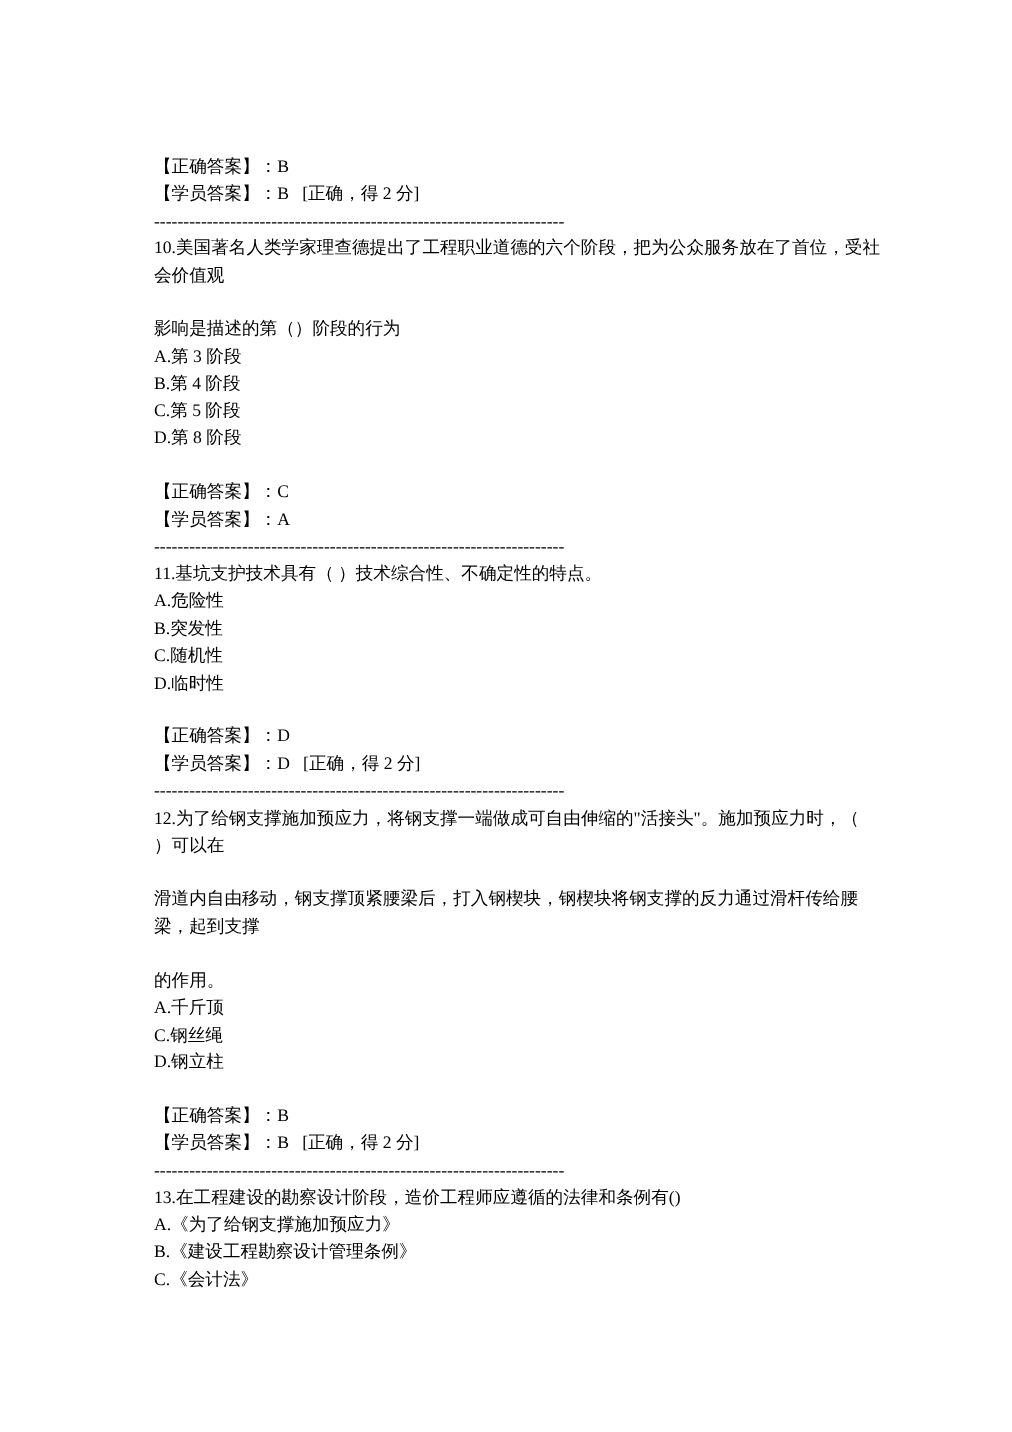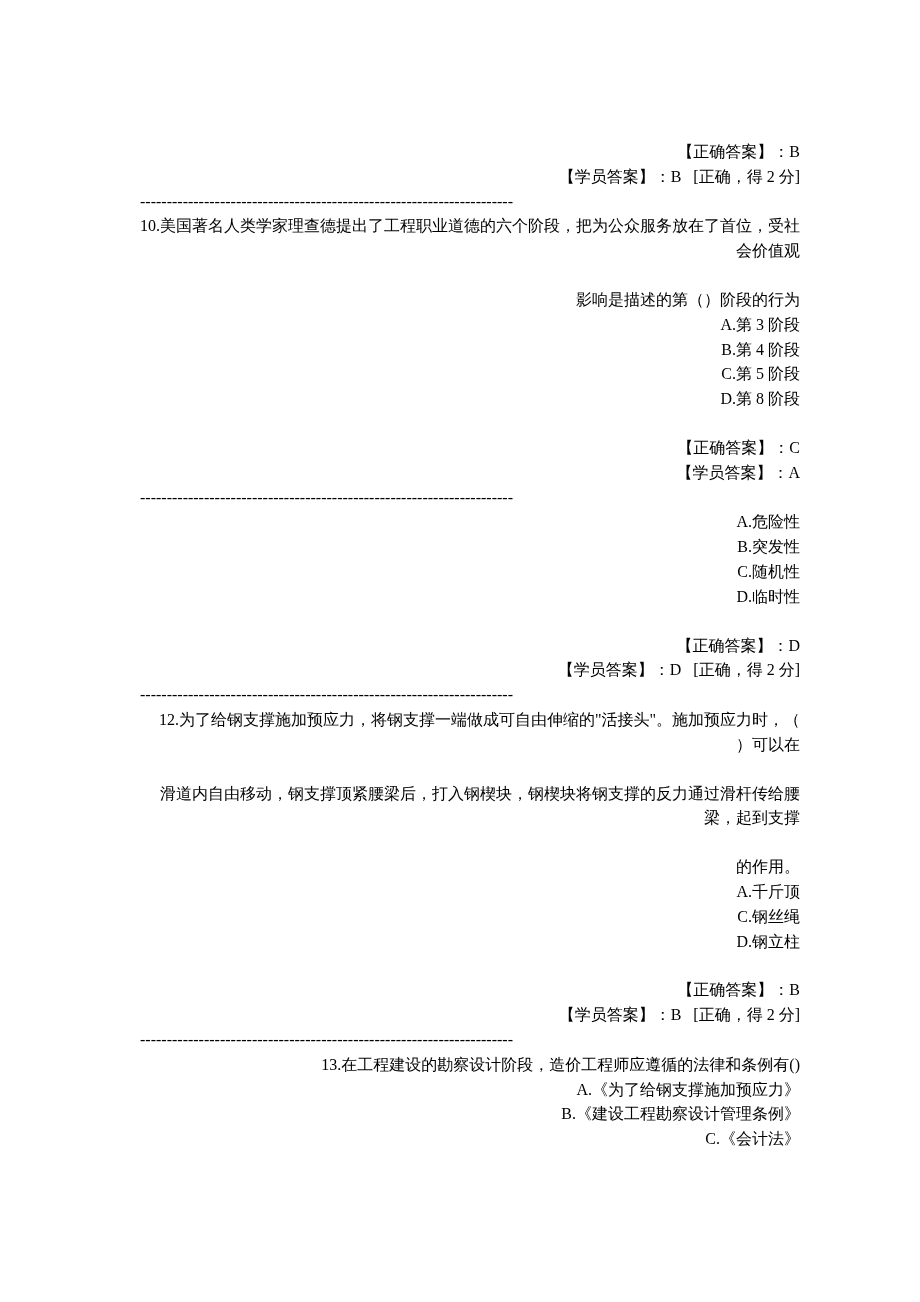--- a/index.html
+++ b/index.html
@@ -14,21 +14,20 @@
     color: #000;
     line-height: 1.55;
     padding: 140px 120px 60px 140px;
     box-sizing: border-box;
   }
   .block {
     margin: 0;
   }
   .para {
     margin: 0;
-    text-align: right;
   }
   .divider {
     margin: 0;
     letter-spacing: 0;
   }
   .spacer {
     height: 24px;
   }
 </style>
 </head>
@@ -56,20 +55,21 @@
   <p class="para">
     <span>【正确答案】：</span><span>C</span>
   </p>
   <p class="para">
     <span>【学员答案】：</span><span>A</span>
   </p>
   <p class="divider">----------------------------------------------------------------------</p>
 </div>
 
 <div class="block">
+  <p class="para">11.基坑支护技术具有（ ）技术综合性、不确定性的特点。</p>
   <p class="para">A.危险性</p>
   <p class="para">B.突发性</p>
   <p class="para">C.随机性</p>
   <p class="para">D.临时性</p>
   <div class="spacer"></div>
   <p class="para">
     <span>【正确答案】：</span><span>D</span>
   </p>
   <p class="para">
     <span>【学员答案】：</span><span>D</span>&nbsp;&nbsp;&nbsp;<span>[正确，得 2 分]</span>

